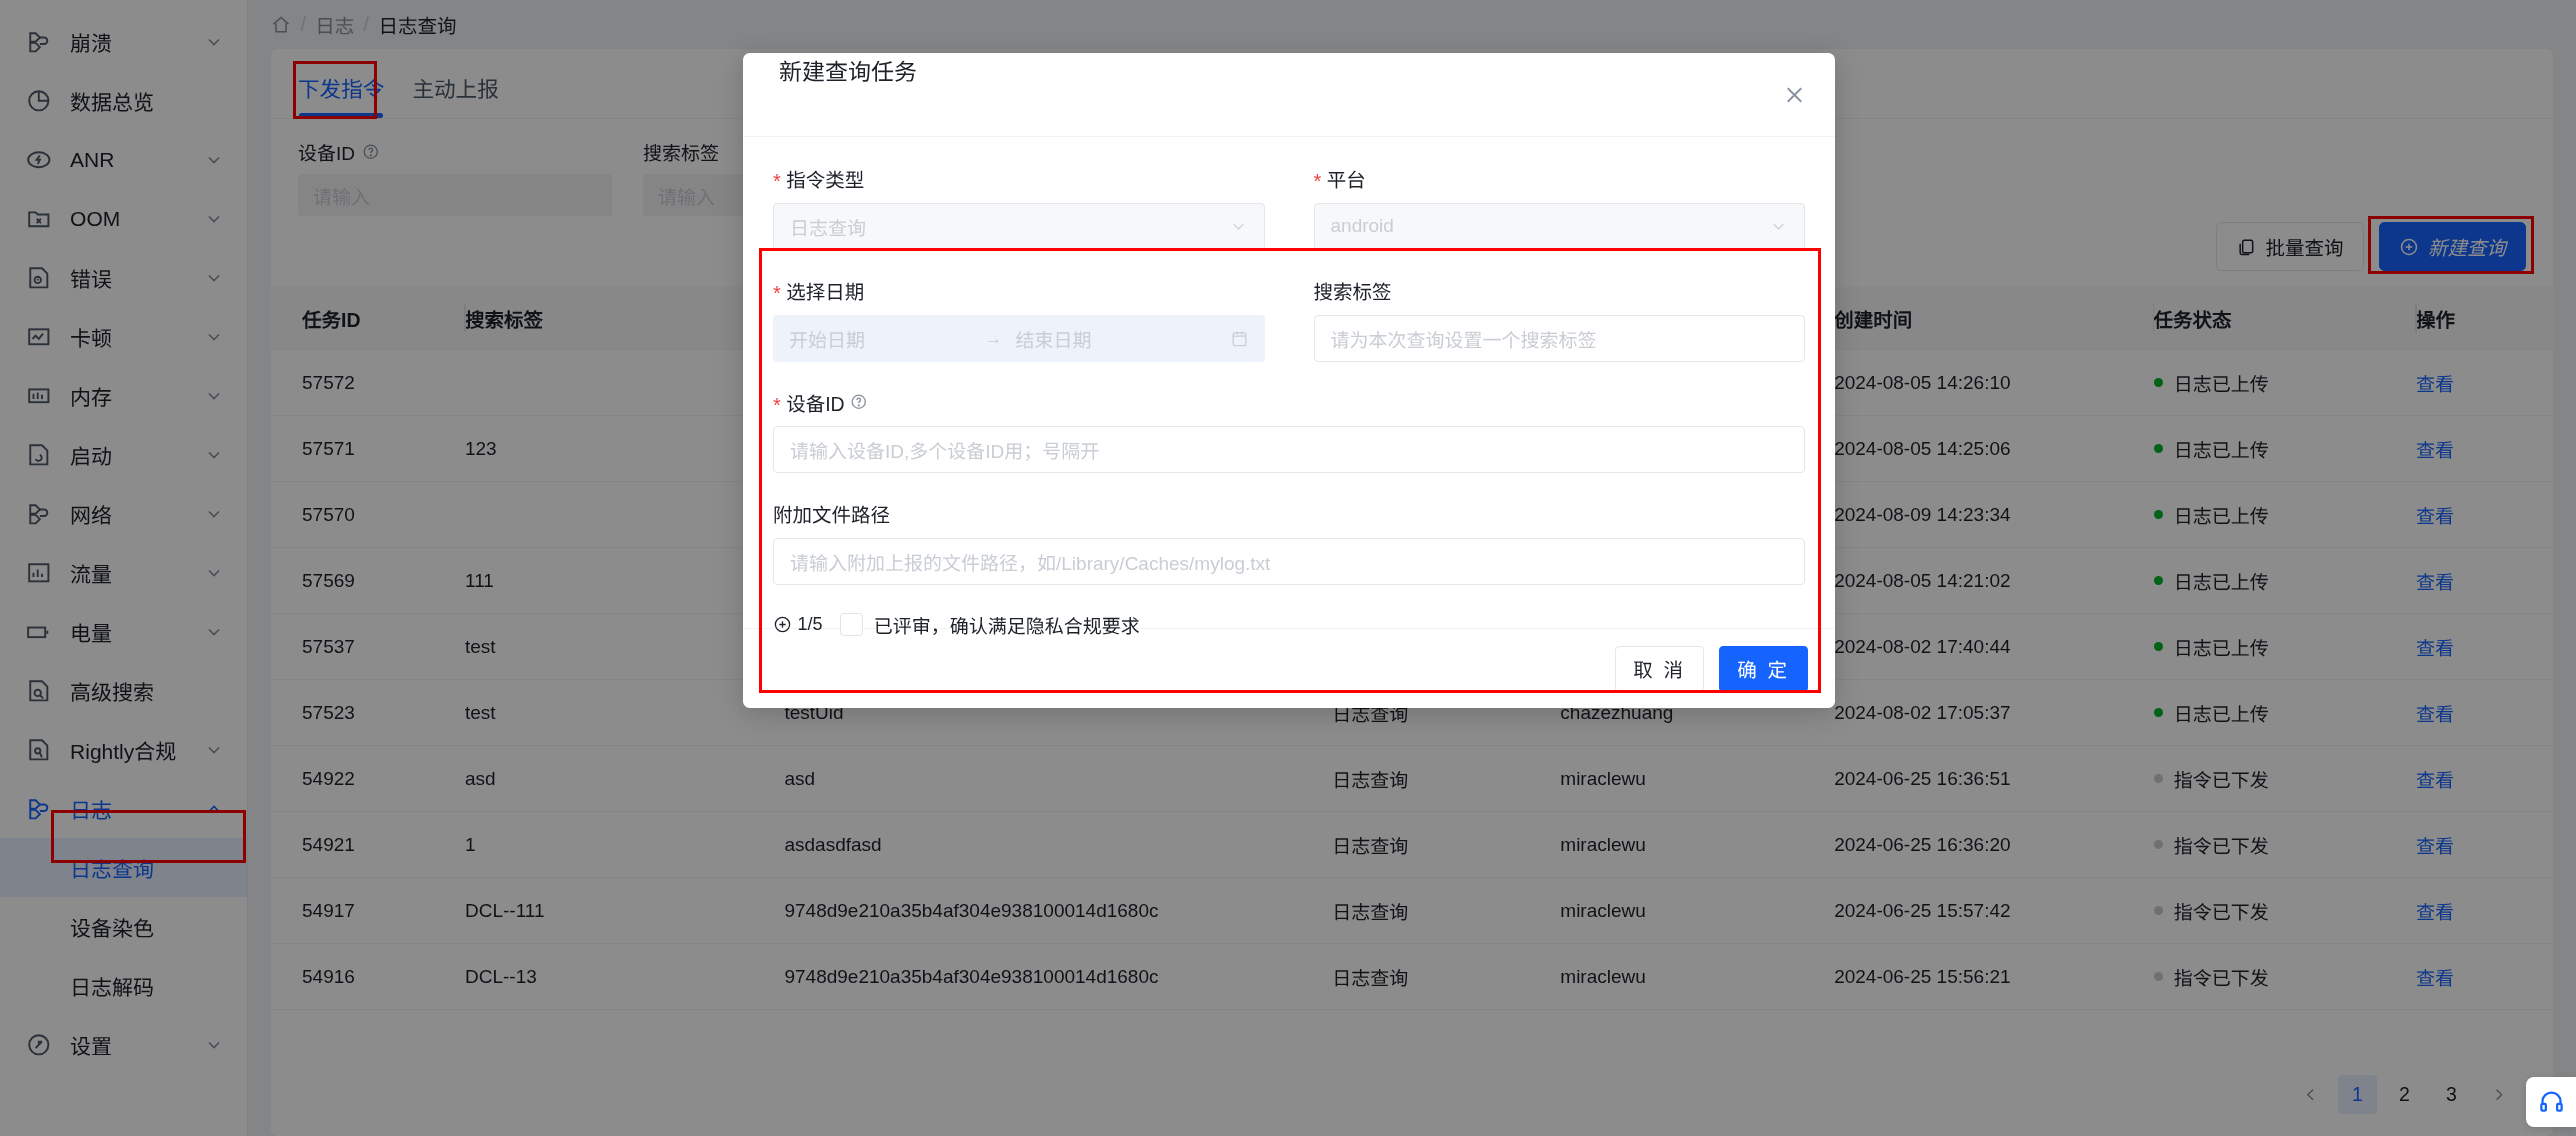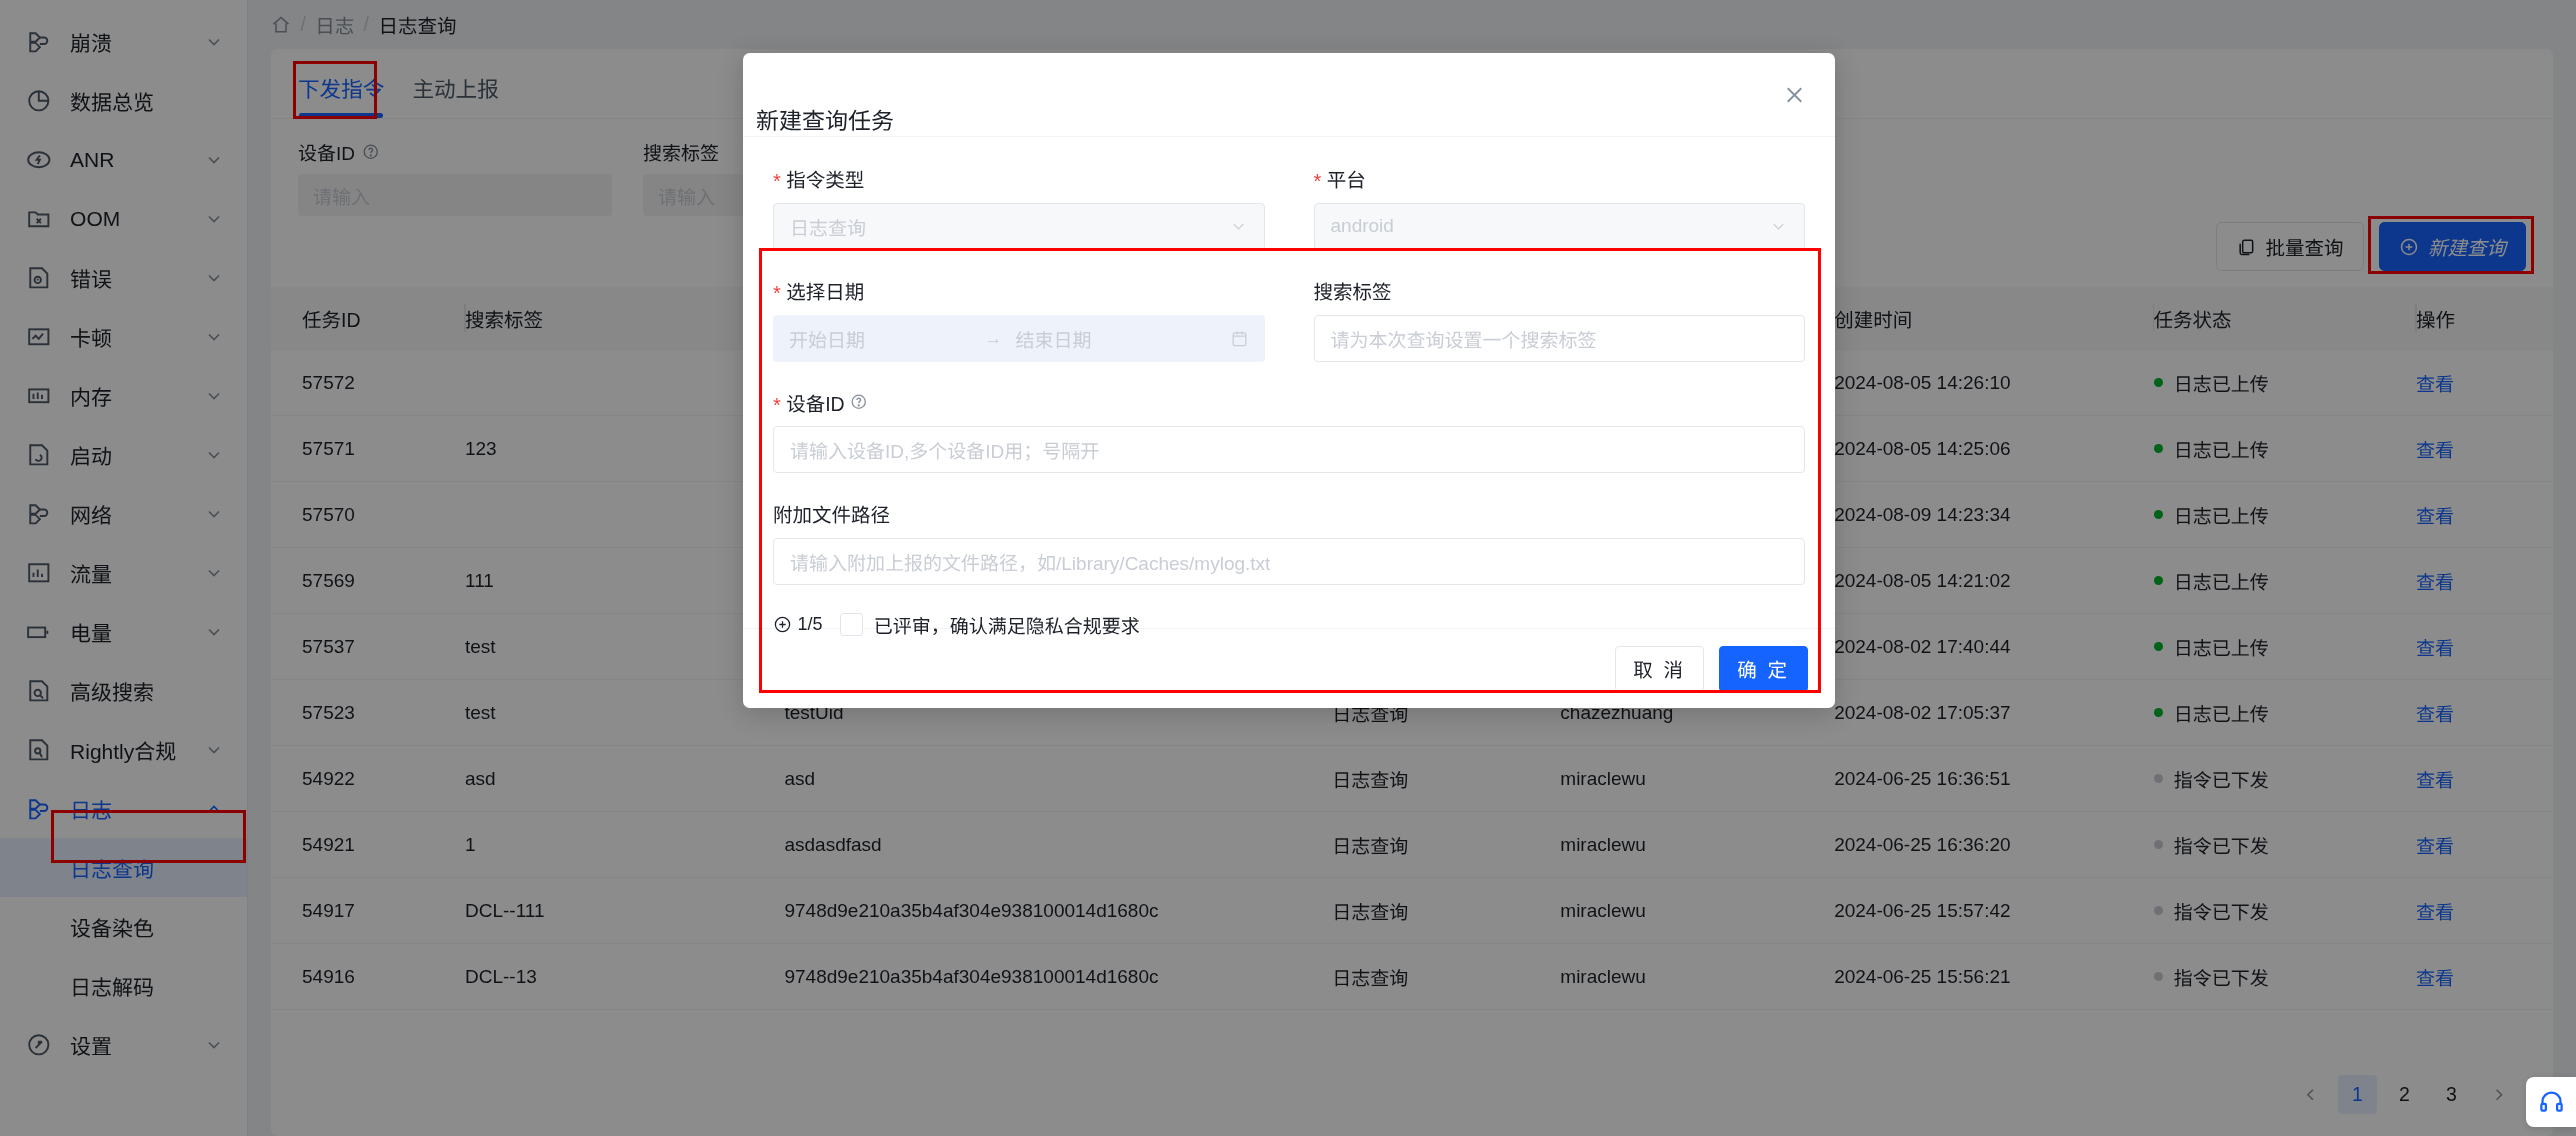--- a/index.html
+++ b/index.html
@@ -175,21 +175,21 @@
     width: 166px; height: 58px;
     z-index: 20; pointer-events: none;
   }
 
   
   .table-wrap { flex: 1 1 auto; min-height: 0; overflow: hidden; }
   table.data { width: 100%; border-collapse: collapse; table-layout: fixed; }
   table.data th {
     background: #f7f8fa;
     text-align: left;
-    font-size: 19.5px; font-weight: normal;
+    font-size: 19.5px; font-weight: bold;
     color: #1d2129;
     height: 63px;
     padding: 0 12px 0 0;
     border-bottom: 1.3px solid #f2f3f5;
     position: relative;
   }
   table.data th:not(:first-child)::before {
     content:""; position:absolute; left:-0.7px; top: 17.5px; bottom: 17.5px;
     width: 1.3px; background: #e5e6eb;
   }
@@ -248,22 +248,22 @@
     left: 743px; top: 53px;
     width: 1092px; height: 655px;
     background: #fff;
     border-radius: 6.7px;
     box-shadow: 0 5.4px 27px rgba(0,0,0,0.18);
     z-index: 100;
     display: flex; flex-direction: column;
   }
   .modal-head {
     height: 84px; flex: 0 0 84px;
-    display: flex; align-items: flex-end;
-    padding: 0 13px;
+    display: flex; align-items: flex-start;
+    padding: 0 36px;
     border-bottom: 1.3px solid #f2f3f5;
     position: relative;
   }
   .modal-title { font-size: 23px; color: #1d2129; font-weight: 500; }
   .modal-close {
     position: absolute; right: 27px; top: 50%;
     transform: translateY(-50%);
     width: 27px; height: 27px; color: #86909c; cursor: pointer;
   }
   .modal-close svg { width: 27px; height: 27px; display: block; }

